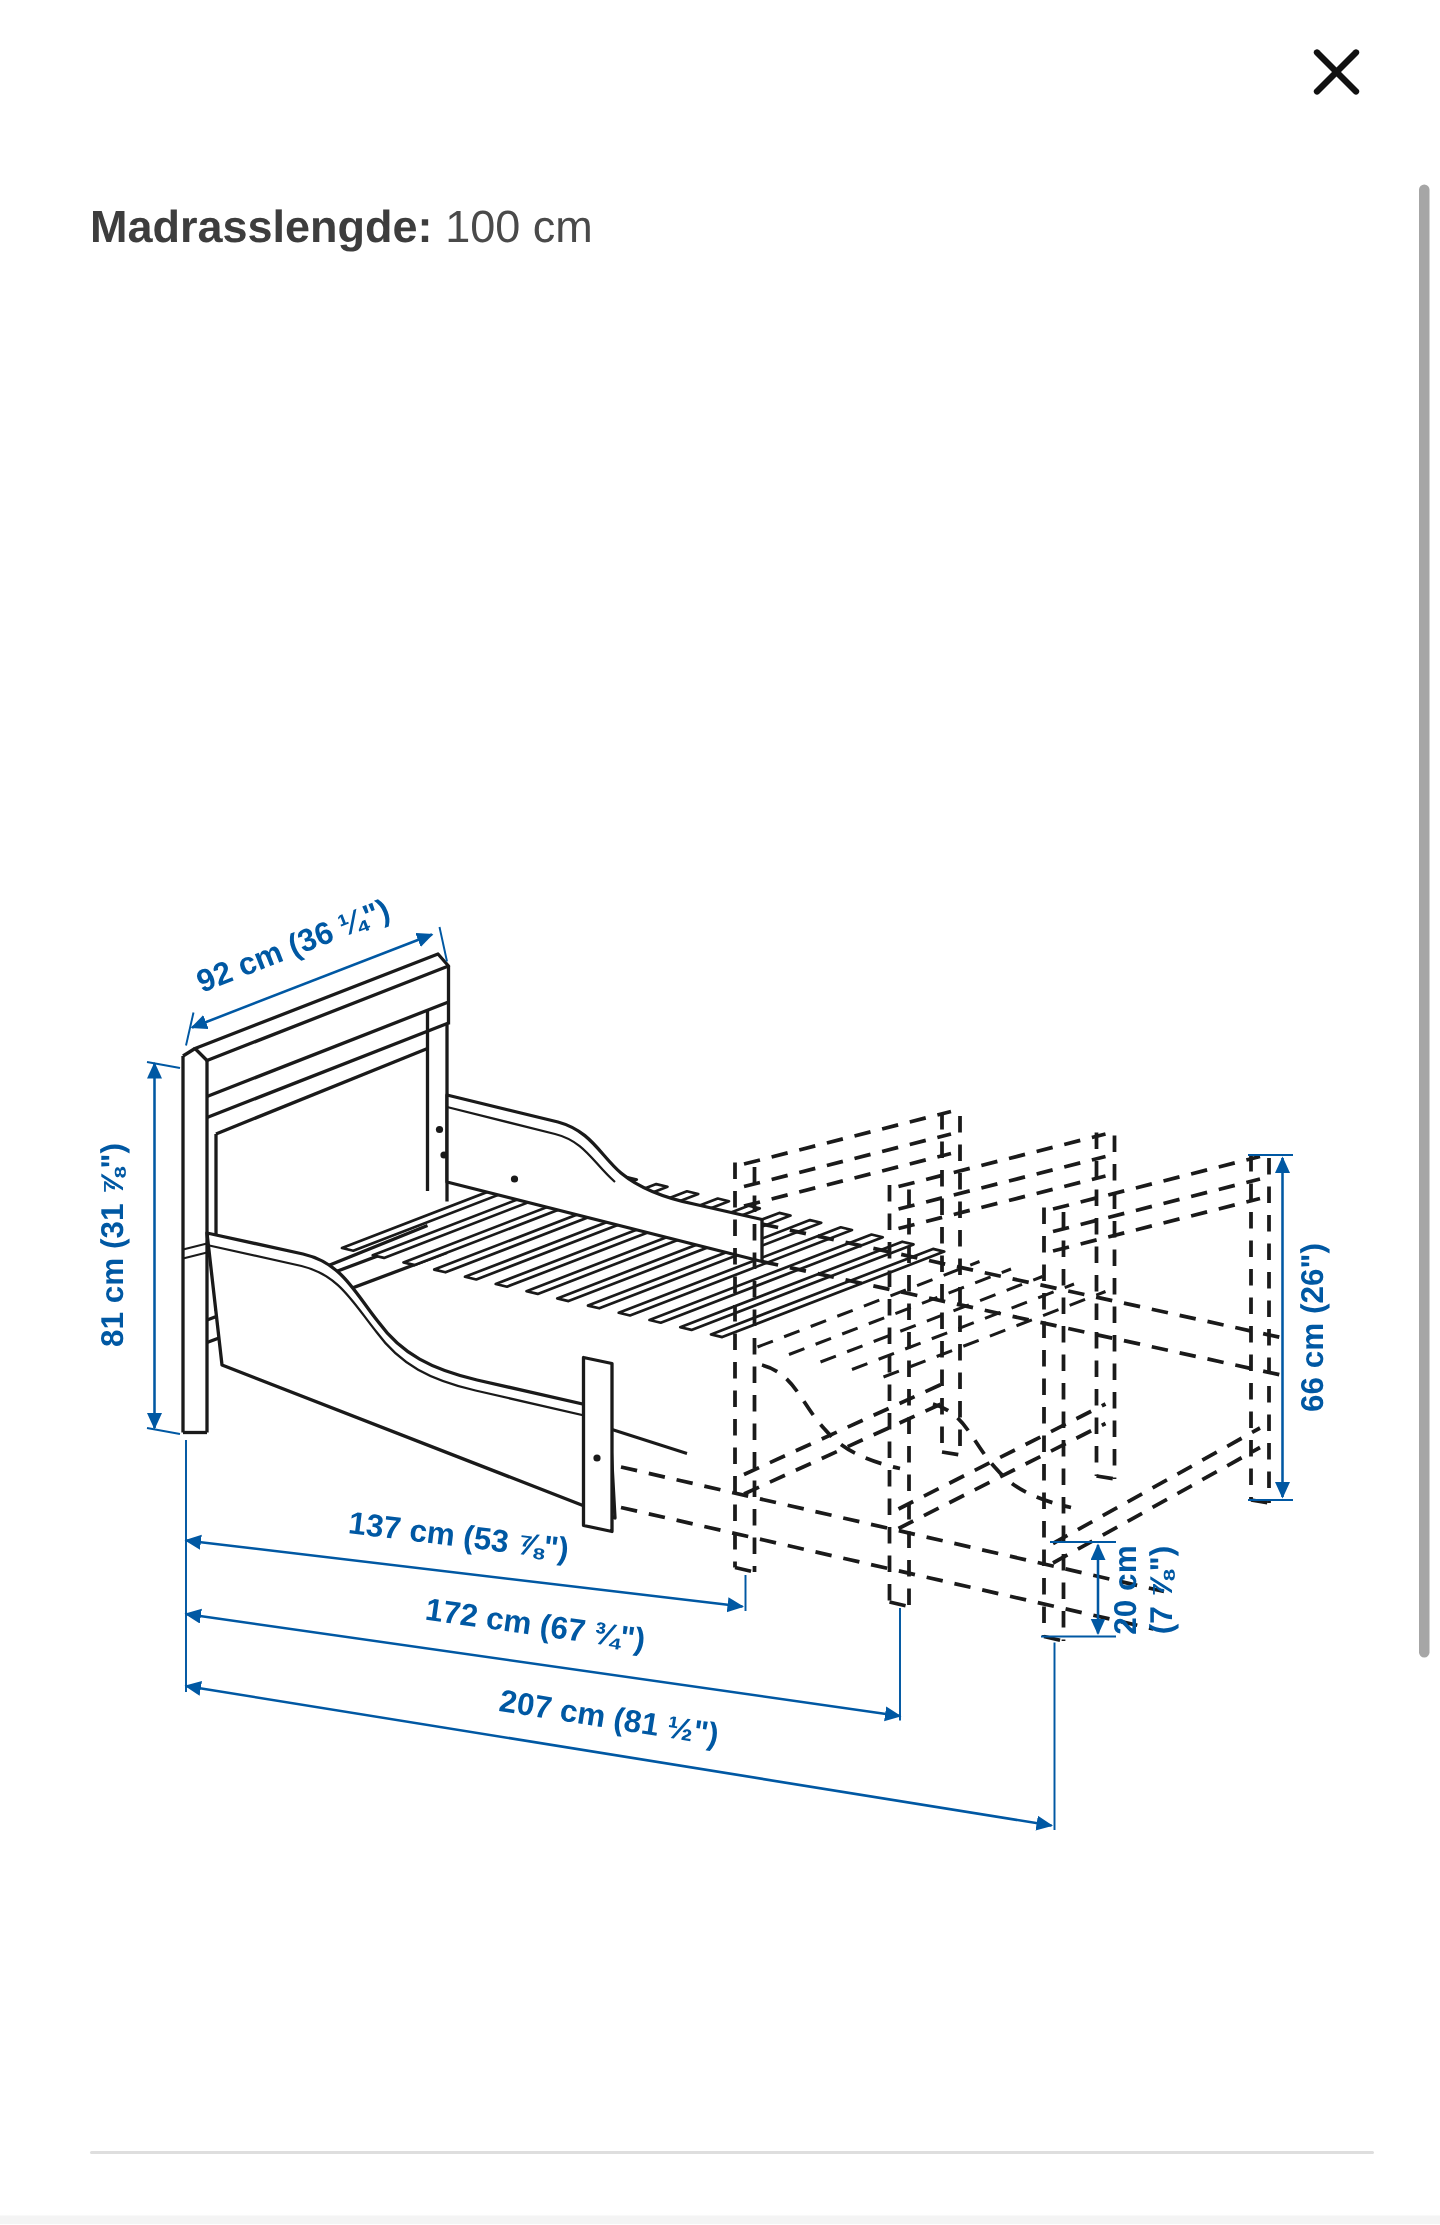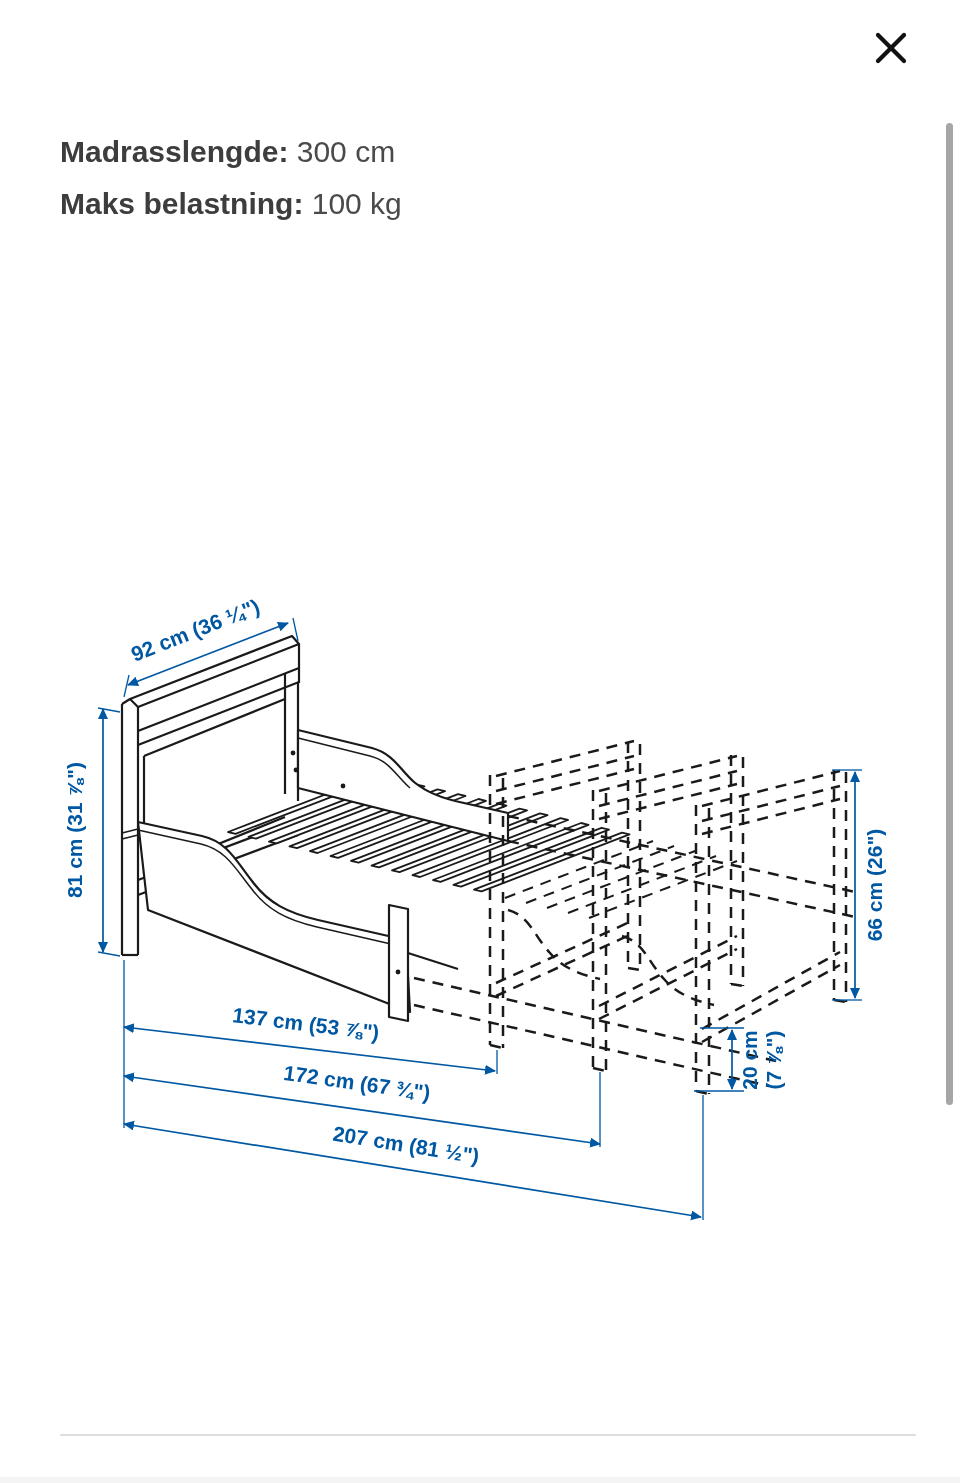--- a/index.html
+++ b/index.html
@@ -36,22 +36,21 @@
   <button class="close-btn" aria-label="close">
     <svg width="44" height="44" viewBox="0 0 44 44">
       <g stroke="#111111" stroke-width="4.2" stroke-linecap="round">
         <line x1="9" y1="9" x2="35" y2="35"></line>
         <line x1="35" y1="9" x2="9" y2="35"></line>
       </g>
     </svg>
   </button>
 
   <div class="specs">
-    <div class="spec-row"><span class="spec-label">Madrasslengde:</span> <span class="spec-value">300 cm</span></div>
-    <div class="spec-row"><span class="spec-label">Maks belastning:</span> <span class="spec-value">100 kg</span></div>
+    <div class="spec-row"><span class="spec-label">Madrasslengde:</span> <span class="spec-value">100 cm</span></div>
   </div>
 
   <div class="diagram">
     <svg width="860" height="680" viewBox="0 0 860 680">
       <defs>
         <marker id="ah" markerWidth="14" markerHeight="12" refX="10" refY="5" orient="auto-start-reverse" markerUnits="userSpaceOnUse">
           <path d="M0,0 L11,5 L0,10 Z" fill="#0058a3"></path>
         </marker>
       </defs>
 

